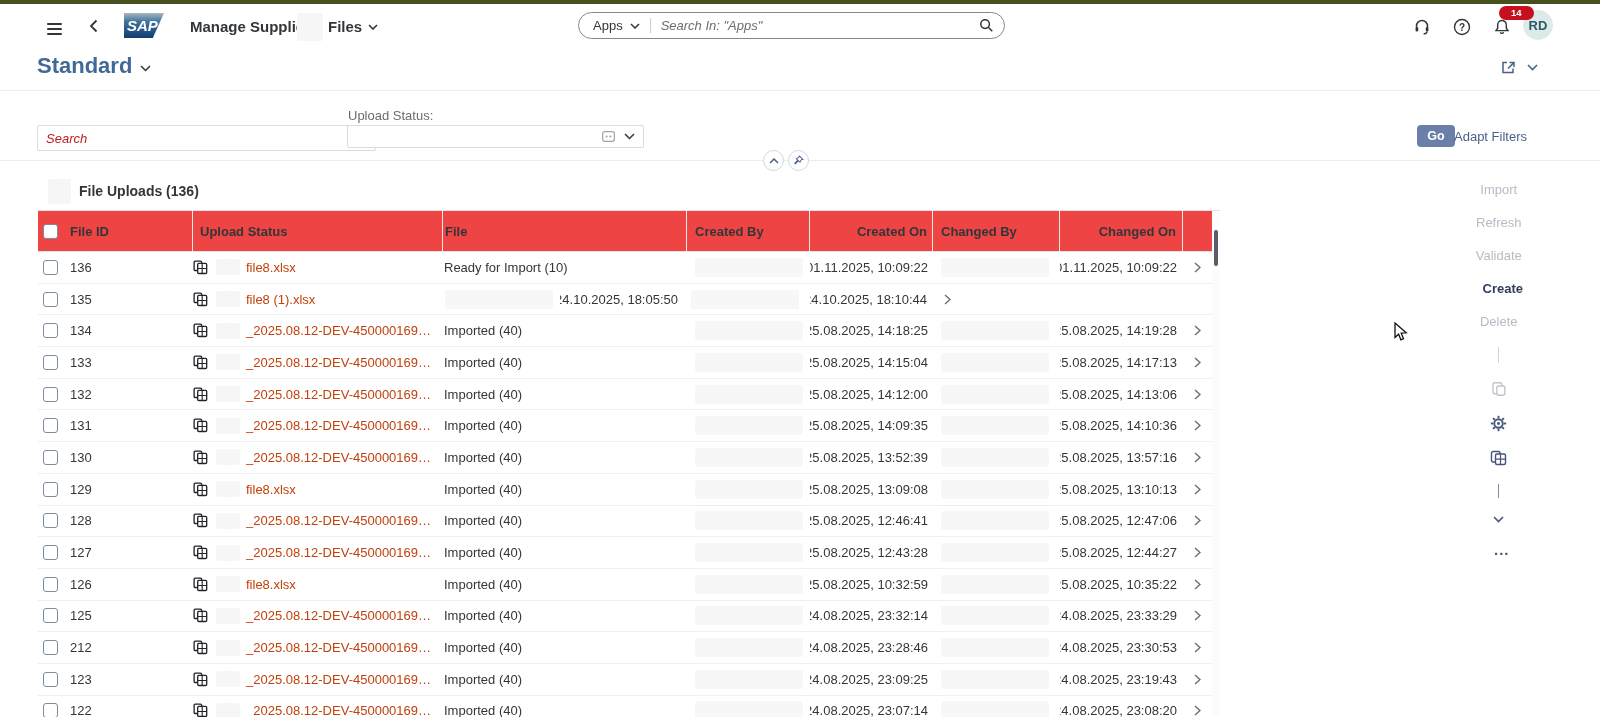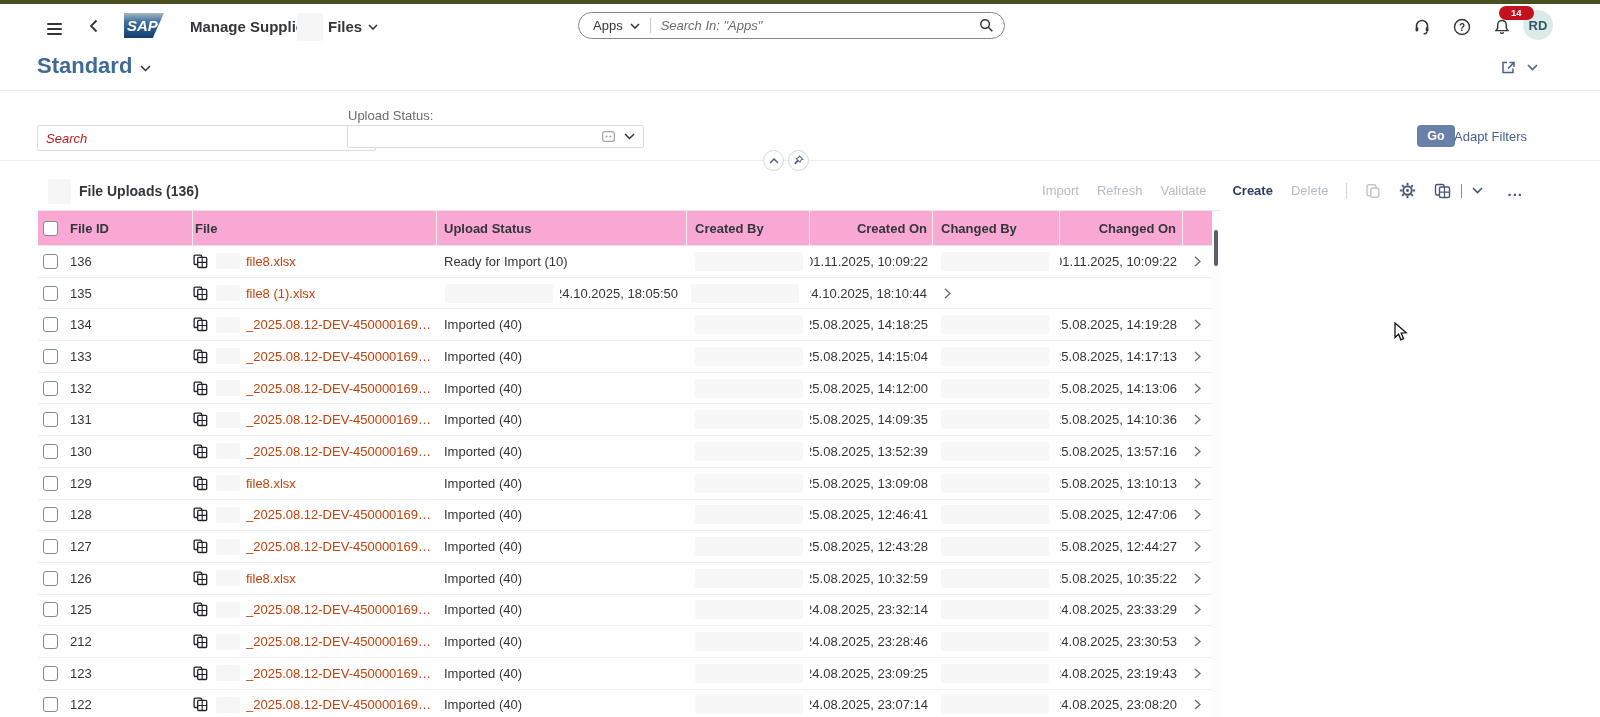--- a/index.html
+++ b/index.html
@@ -47,31 +47,31 @@
   #go-button { left:1417px; top:125px; width:38px; height:22px; background:#6a80a8; border:none; border-radius:4px;
     color:#fff; font-size:12.5px; font-weight:bold; cursor:pointer; }
   #adapt-filters { left:1454px; top:129px; font-size:13px; color:#4a618c; cursor:pointer; }
   #divider2 { left:0; top:160px; width:1600px; height:1px; background:#ececec; }
   .round-btn { top:150px; width:21px; height:21px; border-radius:50%; background:#fff; border:1px solid #d3d7db;
     display:flex; align-items:center; justify-content:center; cursor:pointer; z-index:2; }
 
   
   #tbl-title-redact { left:48px; top:179px; width:23px; height:25px; }
   #tbl-title { left:79px; top:183px; font-size:14px; font-weight:bold; }
-  #tbl-toolbar { top:182px; right:77px; display:flex; align-items:center; gap:18px; font-size:13px; }
+  #tbl-toolbar { top:182px; right:77px; display:flex; align-items:center; gap:18px; font-size:13px;flex-direction:column; }
   .tb-btn { cursor:pointer; white-space:nowrap; }
   .tb-btn.disabled { color:#b7bbc3; cursor:default; }
   .tb-btn.emph { color:#2e3e5c; font-weight:bold; }
   .vsep { width:1px; height:16px; background:#d5d5d5; }
   .vsep2 { width:1px; height:14px; background:#7e8ba8; }
 
   
   #grid { left:38px; top:210px; width:1182px; }
-  .hrow { display:flex; height:36px; border-top:1px solid #e5e5e5; border-bottom:1px solid #e5e5e5;
-    font-weight:bold; font-size:13px; background:#f9a8d4; }
+  .hrow { display:flex; height:42px; border-top:1px solid #e5e5e5; border-bottom:1px solid #e5e5e5;
+    font-weight:bold; font-size:13px; background:#ef4444; }
   .row { display:flex; height:31.7px; border-bottom:1px solid #efefef; align-items:center; font-size:13px; background:#fff; }
   .cell { height:100%; display:flex; align-items:center; overflow:hidden; white-space:nowrap; }
   .c-sel { width:28px; justify-content:flex-start; padding-left:5px; }
   .c-id { width:127px; padding-left:4px; }
   .c-file { width:244px; gap:6px; padding-right:4px; }
   .c-status { width:250px; padding-left:7px; }
   .c-cby { width:123px; padding-left:8px; }
   .c-con { width:123px; justify-content:flex-end; padding-right:5px; }
   .c-hby { width:127px; padding-left:8px; }
   .c-hon { width:123px; justify-content:flex-end; padding-right:6px; }
@@ -241,22 +241,22 @@
     </svg>
   <span class="tb-btn" style="color:#46557a;font-weight:bold;font-size:15px;letter-spacing:1px;margin-left:6px;">...</span>
 </div>
 
 <div id="grid" class="abs">
   <div class="hrow">
     <div class="cell c-sel">
         <span class="cb"></span>
       </div>
     <div class="cell c-id">File ID</div>
+    <div class="cell c-status">Upload Status</div>
     <div class="cell c-file" style="padding-left:2px;">File</div>
-    <div class="cell c-status">Upload Status</div>
     <div class="cell c-cby">Created By</div>
     <div class="cell c-con">Created On</div>
     <div class="cell c-hby">Changed By</div>
     <div class="cell c-hon">Changed On</div>
     <div class="cell c-nav"></div>
   </div>
   <div id="tbody">
   <div class="row">
     <div class="cell c-sel">
           <span class="cb"></span>

